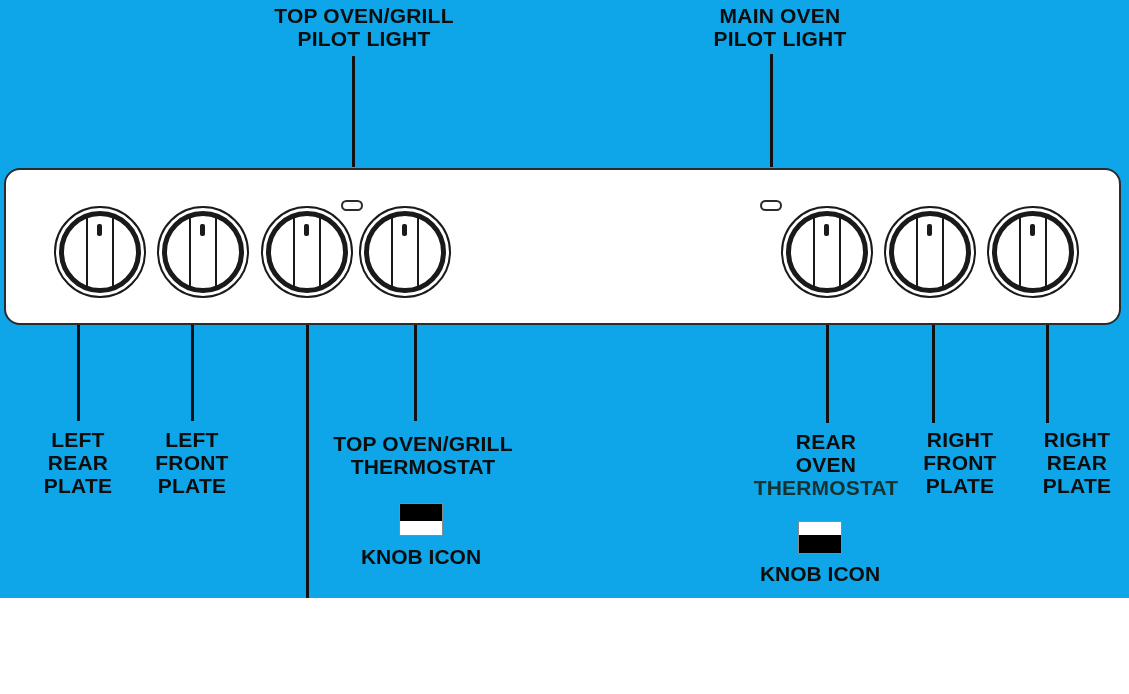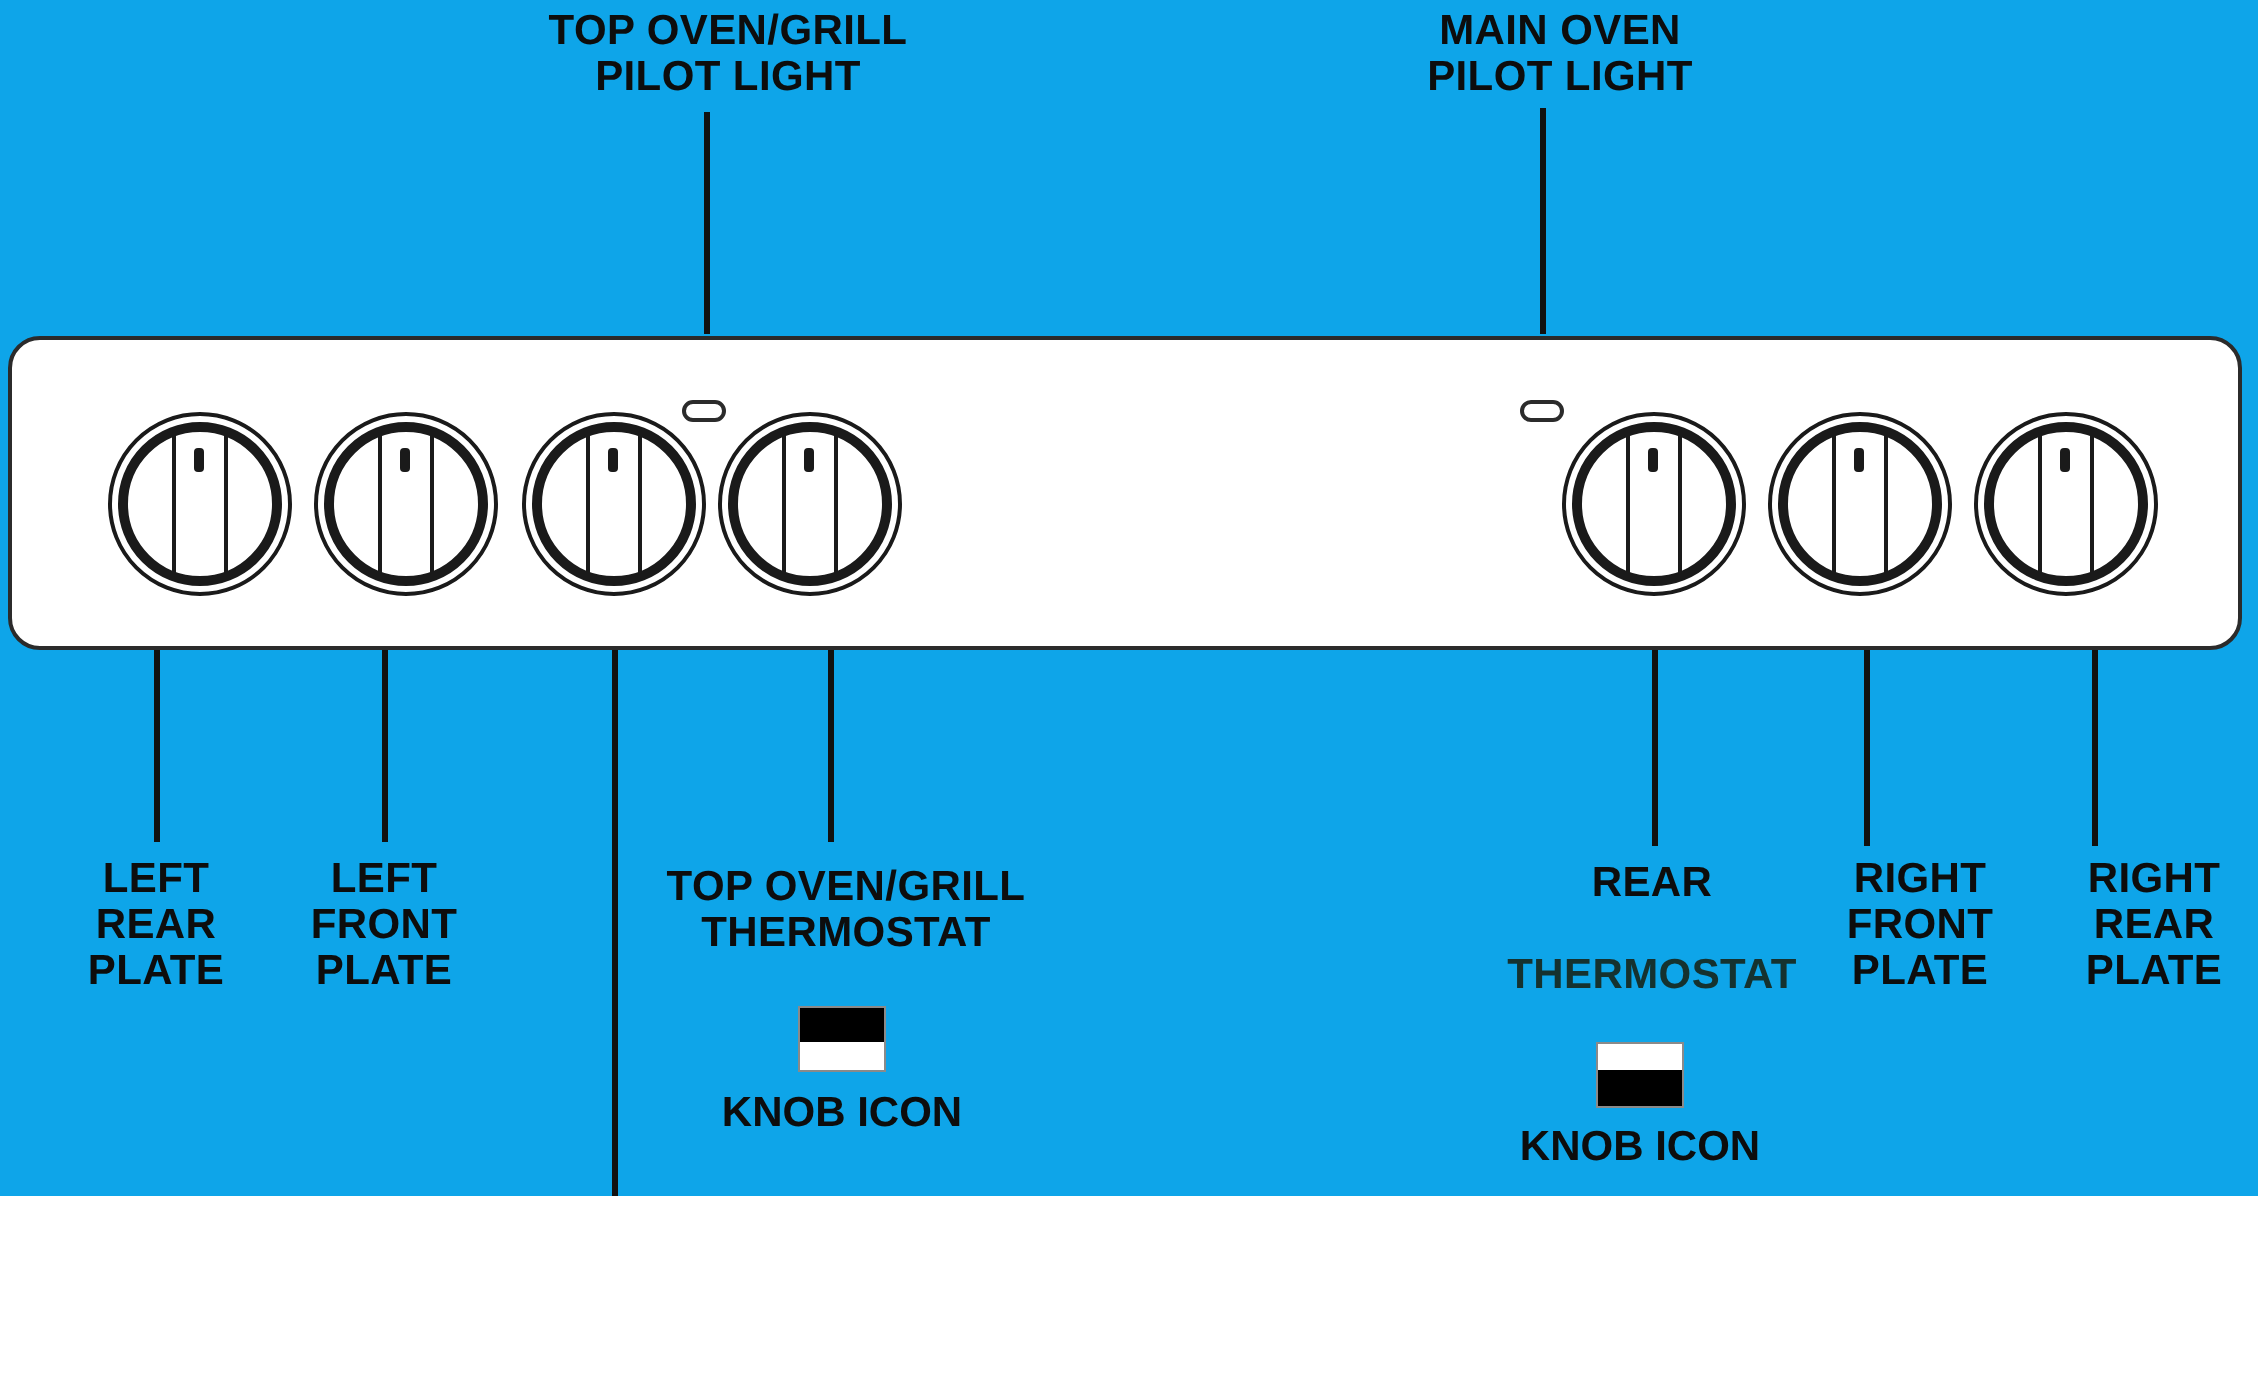--- a/index.html
+++ b/index.html
@@ -214,20 +214,21 @@
 PLATE</div>
 
   <div class="label" style="left:122px; top:428px; width:140px;">LEFT
 FRONT
 PLATE</div>
 
   <div class="label" style="left:322px; top:432px; width:202px;">TOP OVEN/GRILL
 THERMOSTAT</div>
 
   <div class="label" style="left:736px; top:430px; width:180px;">REAR</div>
+  <div class="label" style="left:736px; top:453px; width:180px;">OVEN</div>
   <div class="label tint" style="left:736px; top:476px; width:180px;">THERMOSTAT</div>
 
   <div class="label" style="left:905px; top:428px; width:110px;">RIGHT
 FRONT
 PLATE</div>
 
   <div class="label" style="left:1022px; top:428px; width:110px;">RIGHT
 REAR
 PLATE</div>
 

